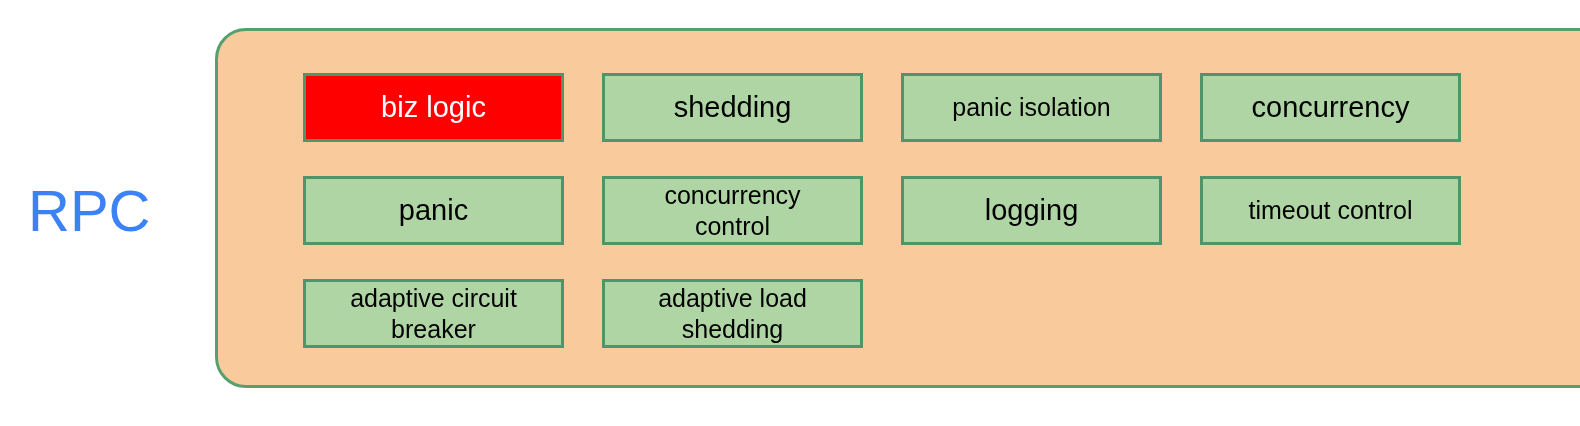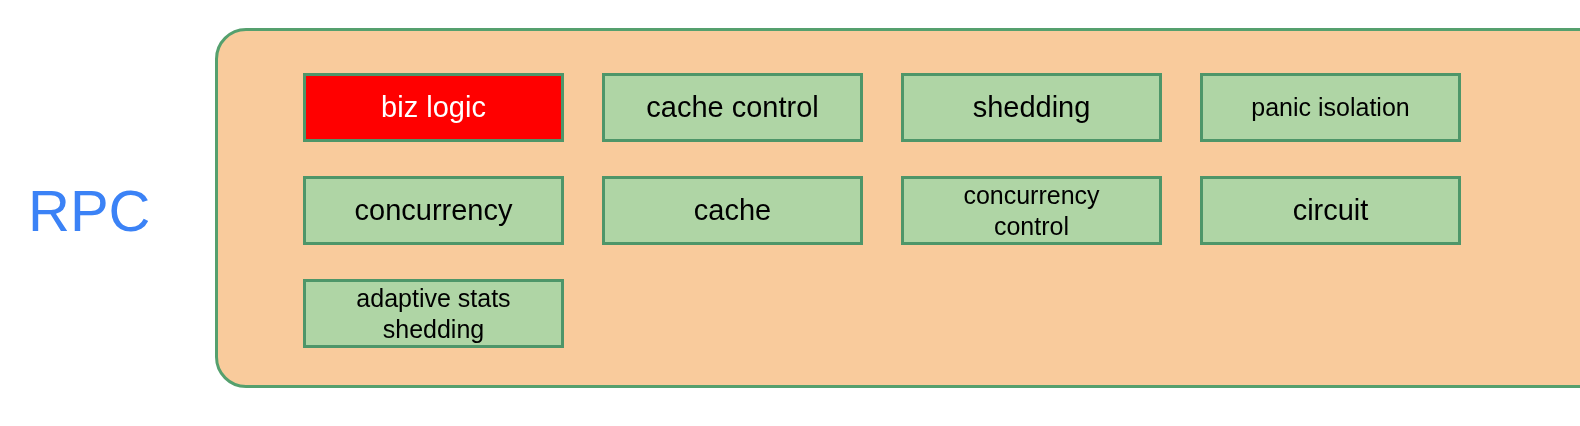--- a/index.html
+++ b/index.html
@@ -78,41 +78,44 @@
 
   <div class="rpc-label">RPC</div>
 
   <div class="container">
     <div class="grid">
 
       <div class="module highlight">
         <span>biz logic</span>
       </div>
       <div class="module">
-        <span>cache control</span>
-      </div>
-      <div class="module">
         <span>shedding</span>
       </div>
 
       <div class="module sm">
         <span>panic isolation</span>
       </div>
       <div class="module">
         <span>concurrency</span>
       </div>
       <div class="module">
-        <span>cache</span>
+        <span>panic</span>
       </div>
       <div class="module sm">
         <span>concurrency control</span>
       </div>
 
       <div class="module">
-        <span>circuit</span>
+        <span>logging</span>
       </div>
       <div class="module sm">
-        <span>adaptive stats shedding</span>
+        <span>timeout control</span>
+      </div>
+      <div class="module sm">
+        <span>adaptive circuit breaker</span>
+      </div>
+      <div class="module sm">
+        <span>adaptive load shedding</span>
       </div>
 
     </div>
   </div>
 </div>
 
 </body></html>

